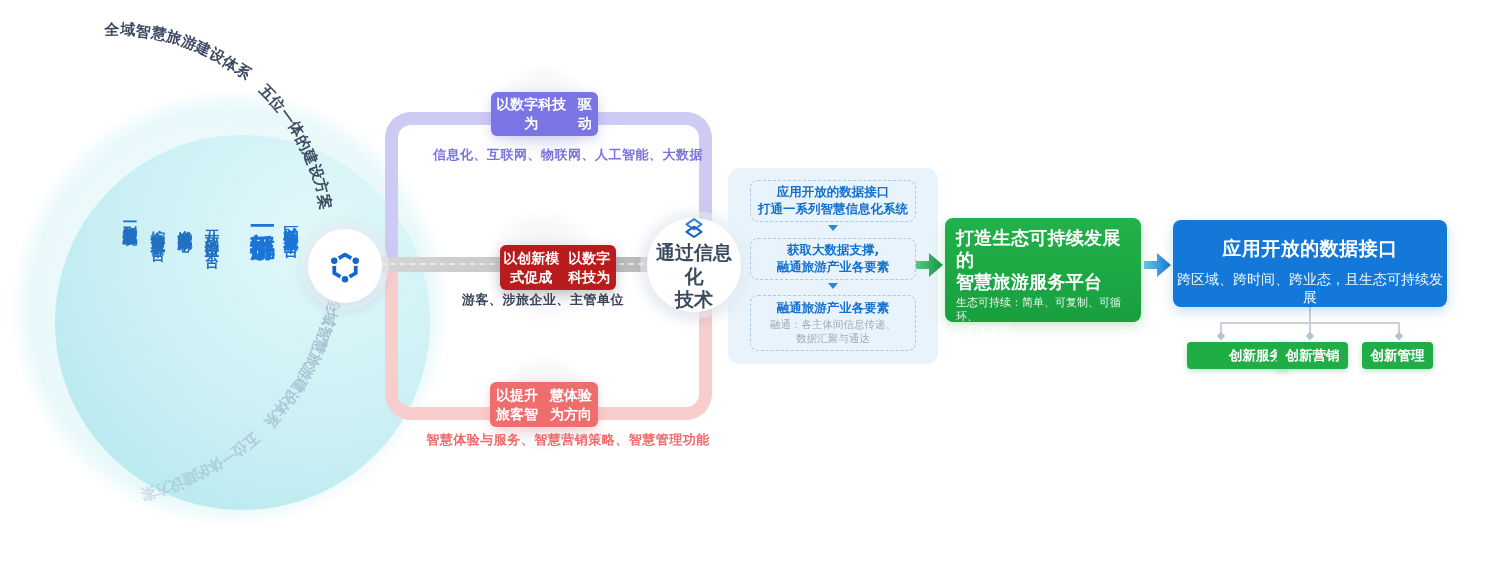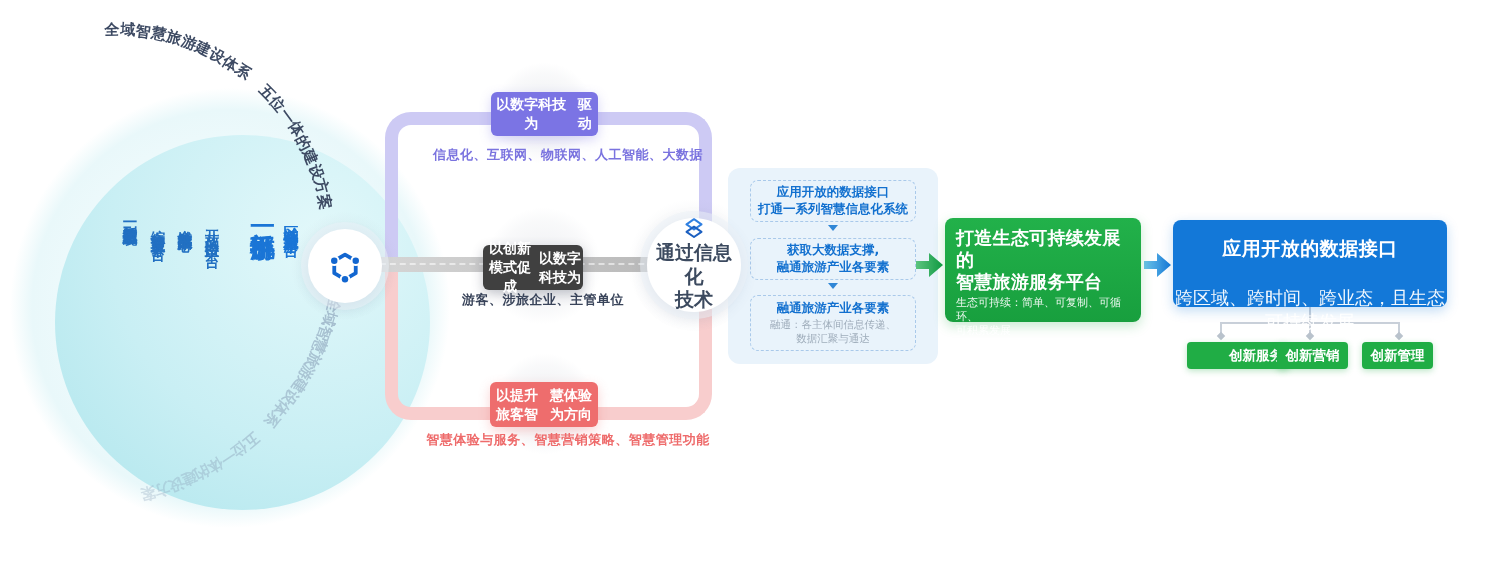--- a/index.html
+++ b/index.html
@@ -35,21 +35,21 @@
     border:13px solid #f8cdcd;border-top:0;border-radius:0 0 26px 26px;z-index:2;}
   .gray-bar{position:absolute;left:352px;top:257px;width:350px;height:15px;z-index:3;
     background:linear-gradient(90deg,#d8d8d8,#b5b5b5);border-radius:8px 0 0 8px;}
   .gray-bar:after{content:"";position:absolute;left:8px;right:8px;top:6px;
     border-top:2px dashed rgba(255,255,255,0.55);}
 
   
   .node{position:absolute;border-radius:6px;color:#fff;font-weight:700;font-size:14px;line-height:1.35;
     display:flex;flex-direction:row;align-items:center;justify-content:center;text-align:center;z-index:5;}
   .node-purple{left:491px;top:92px;width:107px;height:44px;background:#7b74e4;box-shadow:0 4px 12px rgba(123,116,228,0.3);}
-  .node-dark{left:483px;top:245px;width:100px;height:45px;background:#404040;box-shadow:0 4px 12px rgba(62,71,89,0.3);}
+  .node-dark{left:500px;top:245px;width:116px;height:45px;background:#b91c1c;box-shadow:0 4px 12px rgba(62,71,89,0.3);}
   .node-red{left:490px;top:382px;width:108px;height:45px;background:#ee6d6d;box-shadow:0 4px 12px rgba(238,109,109,0.3);}
 
   .caption{position:absolute;z-index:5;text-align:center;font-size:13px;font-weight:600;letter-spacing:0.5px;}
   .cap-purple{left:408px;top:146px;width:320px;color:#7a73df;}
   .cap-dark{left:393px;top:291px;width:300px;color:#39445a;}
   .cap-red{left:408px;top:431px;width:320px;color:#ee6b6b;}
 
   
   .hub-circle{position:absolute;left:308px;top:229px;width:74px;height:74px;border-radius:50%;background:#fff;
     z-index:5;display:flex;align-items:center;justify-content:center;
@@ -81,21 +81,21 @@
   .green-box{position:absolute;left:945px;top:218px;width:196px;height:104px;box-sizing:border-box;
     background:linear-gradient(180deg,#22b14a,#189f3e);border-radius:8px;padding:9px 11px;z-index:4;
     box-shadow:0 4px 12px rgba(30,173,67,0.25);}
   .green-title{color:#fff;font-size:18px;font-weight:700;line-height:1.22;letter-spacing:0.3px;}
   .green-note{color:rgba(255,255,255,0.92);font-size:11px;line-height:1.3;margin-top:3px;font-weight:500;}
 
   .blue-box{position:absolute;left:1173px;top:220px;width:274px;height:87px;box-sizing:border-box;
     background:#1378d8;border-radius:8px;padding-top:16px;text-align:center;z-index:4;
     box-shadow:0 4px 12px rgba(19,120,216,0.25);}
   .blue-title{color:#fff;font-size:19px;font-weight:700;letter-spacing:0.5px;}
-  .blue-sub{color:rgba(255,255,255,0.95);font-size:18px;margin-top:24px;font-weight:500;}
+  .blue-sub{color:rgba(255,255,255,0.95);font-size:14px;margin-top:9px;font-weight:500;}
 
   
   .cline{position:absolute;background:#c9d0d9;z-index:3;}
   .diamond{position:absolute;width:6px;height:6px;background:#b9c2cc;transform:rotate(45deg);z-index:3;}
 
   .result-btn{position:absolute;top:342px;height:27px;background:#20ad45;border-radius:4px;color:#fff;
     font-size:13.5px;font-weight:600;display:flex;align-items:center;justify-content:center;z-index:4;
     box-shadow:0 2px 6px rgba(32,173,69,0.3);cursor:pointer;}
   .rb1{left:1187px;width:66px;padding-left:36px;} .rb2{left:1277px;width:71px;} .rb3{left:1362px;width:71px;}
 </style>

